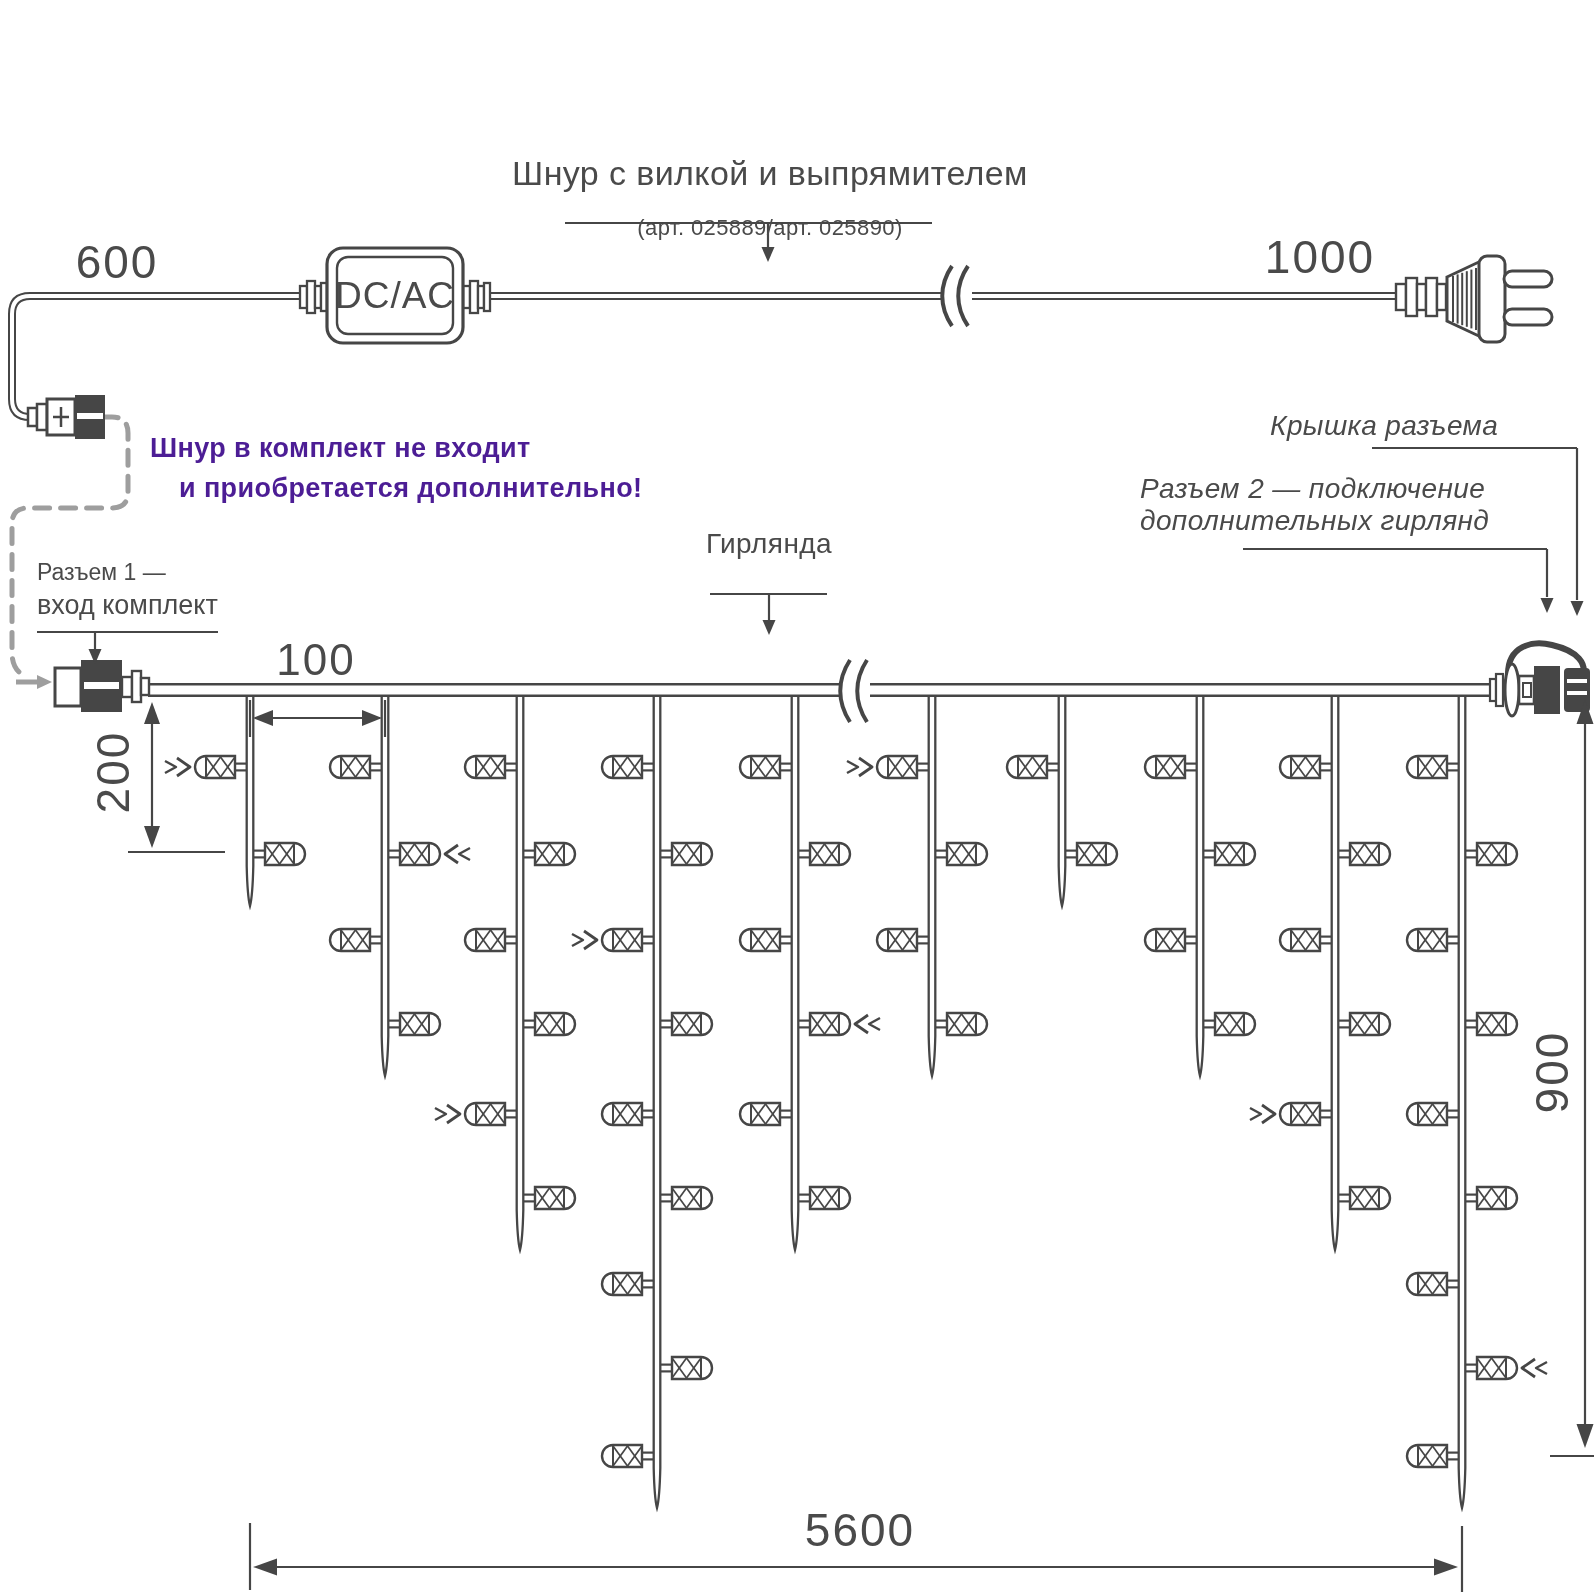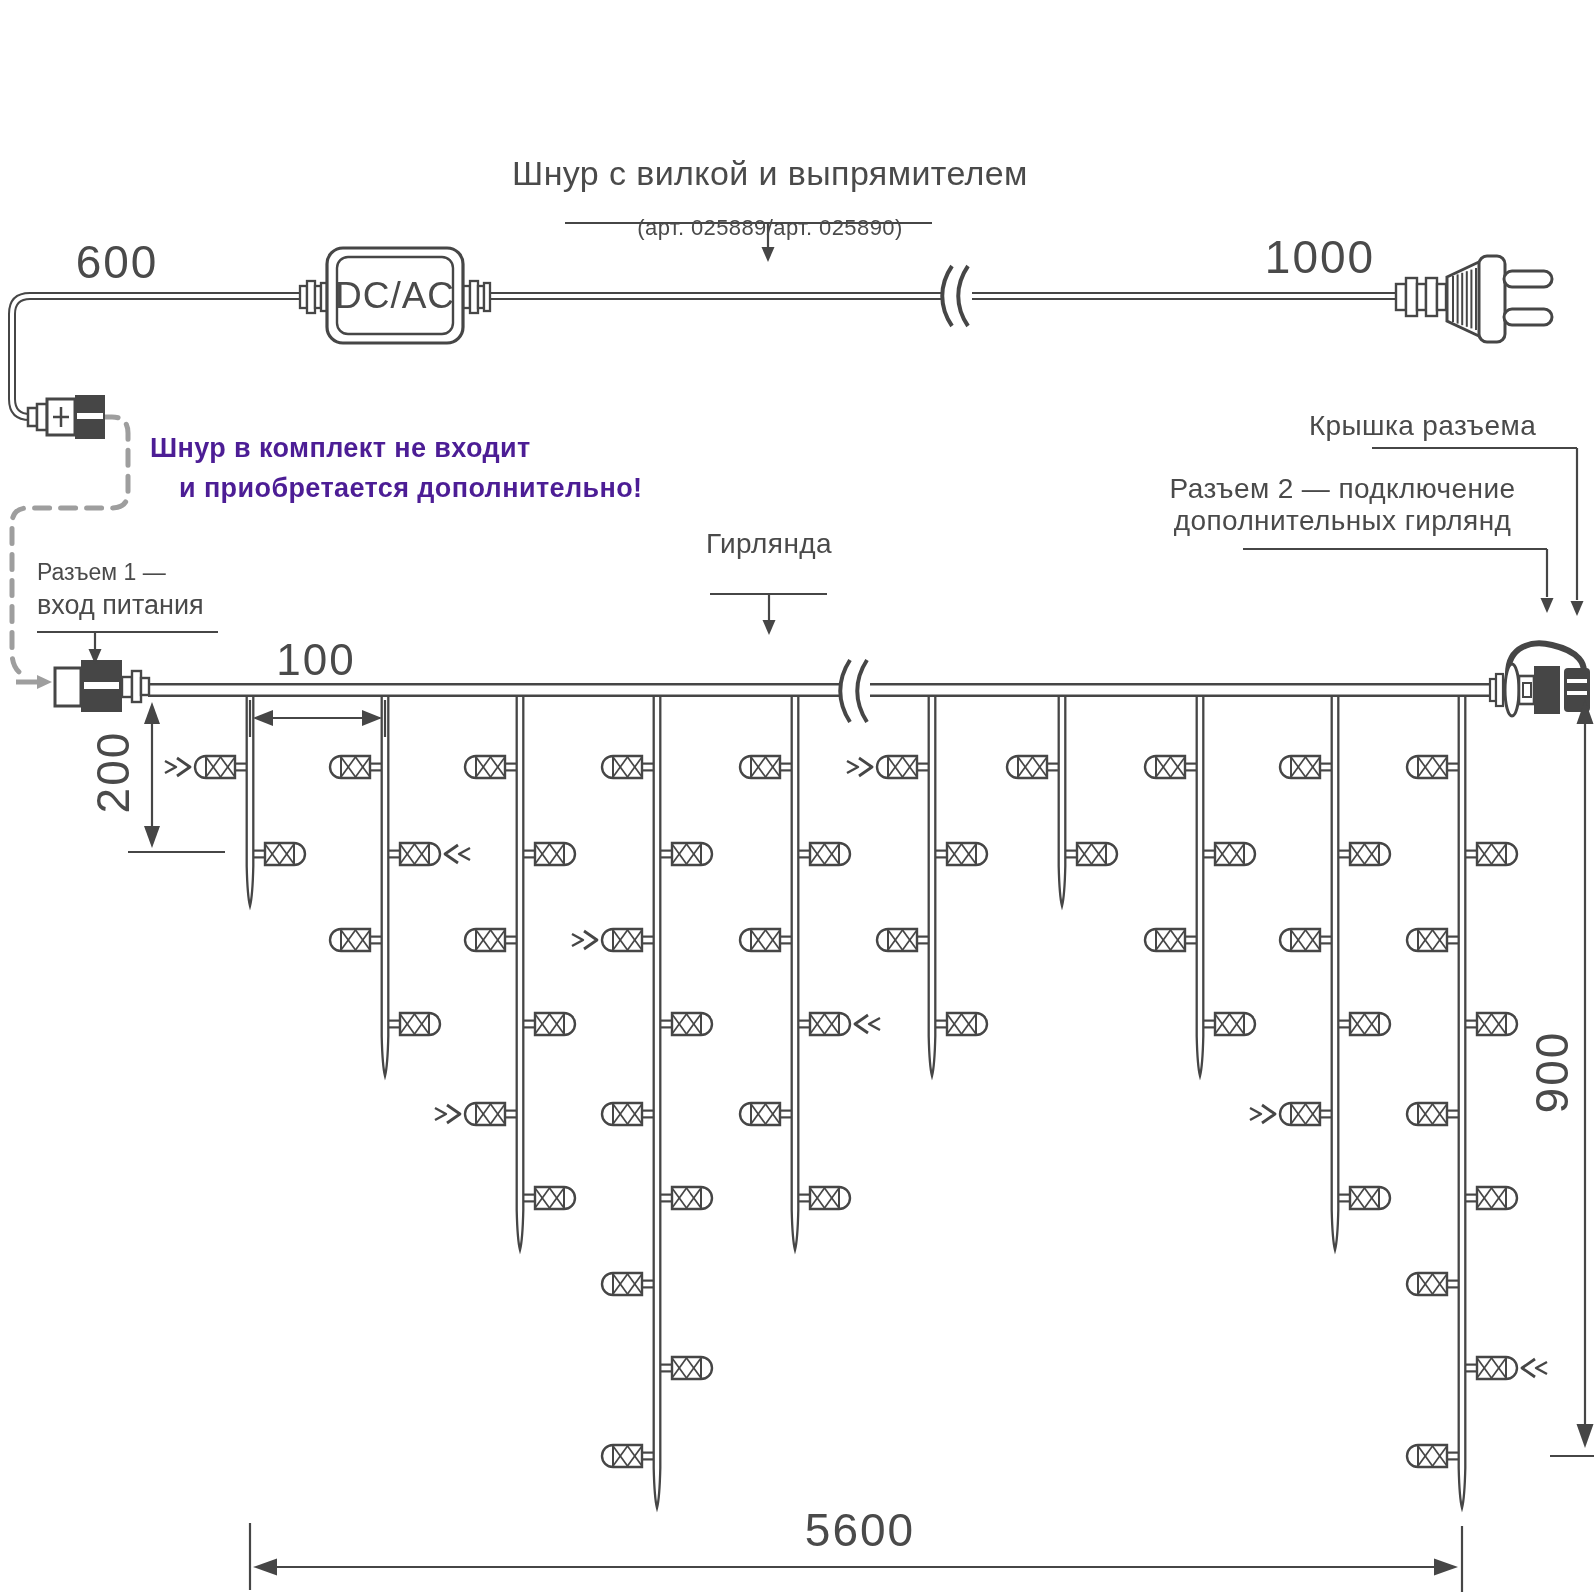--- a/index.html
+++ b/index.html
@@ -4,21 +4,21 @@
 <style>
   html,body{margin:0;padding:0;background:#fff;}
   #canvas{position:relative;width:1594px;height:1594px;background:#ffffff;
           font-family:"Liberation Sans",sans-serif;overflow:hidden;}
   #diagram{position:absolute;left:0;top:0;}
   .lbl{position:absolute;color:#4a4a4a;white-space:nowrap;line-height:1.08;}
   .dim{font-size:46px;letter-spacing:2px;text-align:center;}
   .ru{font-size:28px;letter-spacing:.4px;}
   .note{font-size:27px;font-weight:bold;color:#4c1d95;letter-spacing:.4px;}
   .ctr{text-align:center;}
-  .rt{text-align:center;}
+  .rt{text-align:left;font-style:italic;}
   .rot{transform:rotate(-90deg);transform-origin:center center;}
 </style>
 </head>
 <body>
 
 <div id="canvas">
   <svg id="diagram" width="1594" height="1594" viewBox="0 0 1594 1594">
       <g>
         <path d="M103,417 H112 Q128,417 128,433 V492 Q128,508 112,508 H28 Q12,508 12,524 V652 Q12,670 24,675" fill="none" stroke="#9e9e9e" stroke-width="5" stroke-dasharray="15 11" stroke-linecap="round"></path>
         <line x1="16" y1="682" x2="38" y2="682" stroke="#9e9e9e" stroke-width="5"></line>
@@ -740,21 +740,21 @@
     </svg>
 
   <div class="lbl ru ctr" style="left:470px;top:155px;width:600px;font-size:34px;">Шнур с вилкой и выпрямителем</div>
   <div class="lbl ru ctr" style="left:470px;top:188px;width:600px;font-size:22px;margin-top:28px;">(арт. 025889/арт. 025890)</div>
   <div class="lbl dim" style="left:57px;top:238px;width:120px;">600</div>
   <div class="lbl dim" style="left:1220px;top:233px;width:200px;">1000</div>
   <div class="lbl note" style="left:150px;top:434px;">Шнур в комплект не входит</div>
   <div class="lbl note" style="left:150px;top:474px;margin-left:29px;">и приобретается дополнительно!</div>
 
   <div class="lbl" style="left:37px;top:560px;font-size:23px;">Разъем 1 —</div>
-  <div class="lbl" style="left:37px;top:591px;font-size:27px;">вход питания</div>
+  <div class="lbl" style="left:37px;top:591px;font-size:27px;">вход комплект</div>
 
   <div class="lbl ru ctr" style="left:669px;top:529px;width:200px;">Гирлянда</div>
 
   <div class="lbl ru rt" style="left:1270px;top:411px;width:305px;">Крышка разъема</div>
   <div class="lbl ru rt" style="left:1140px;top:474px;width:405px;">Разъем 2 — подключение</div>
   <div class="lbl ru rt" style="left:1140px;top:506px;width:405px;">дополнительных гирлянд</div>
 
   <div class="lbl dim" style="left:256px;top:636px;width:120px;font-size:44px;">100</div>
   <div class="lbl dim rot" style="left:39px;top:747px;width:150px;height:50px;">200</div>
   <div class="lbl dim rot" style="left:1473px;top:1047px;width:160px;height:50px;">900</div>

